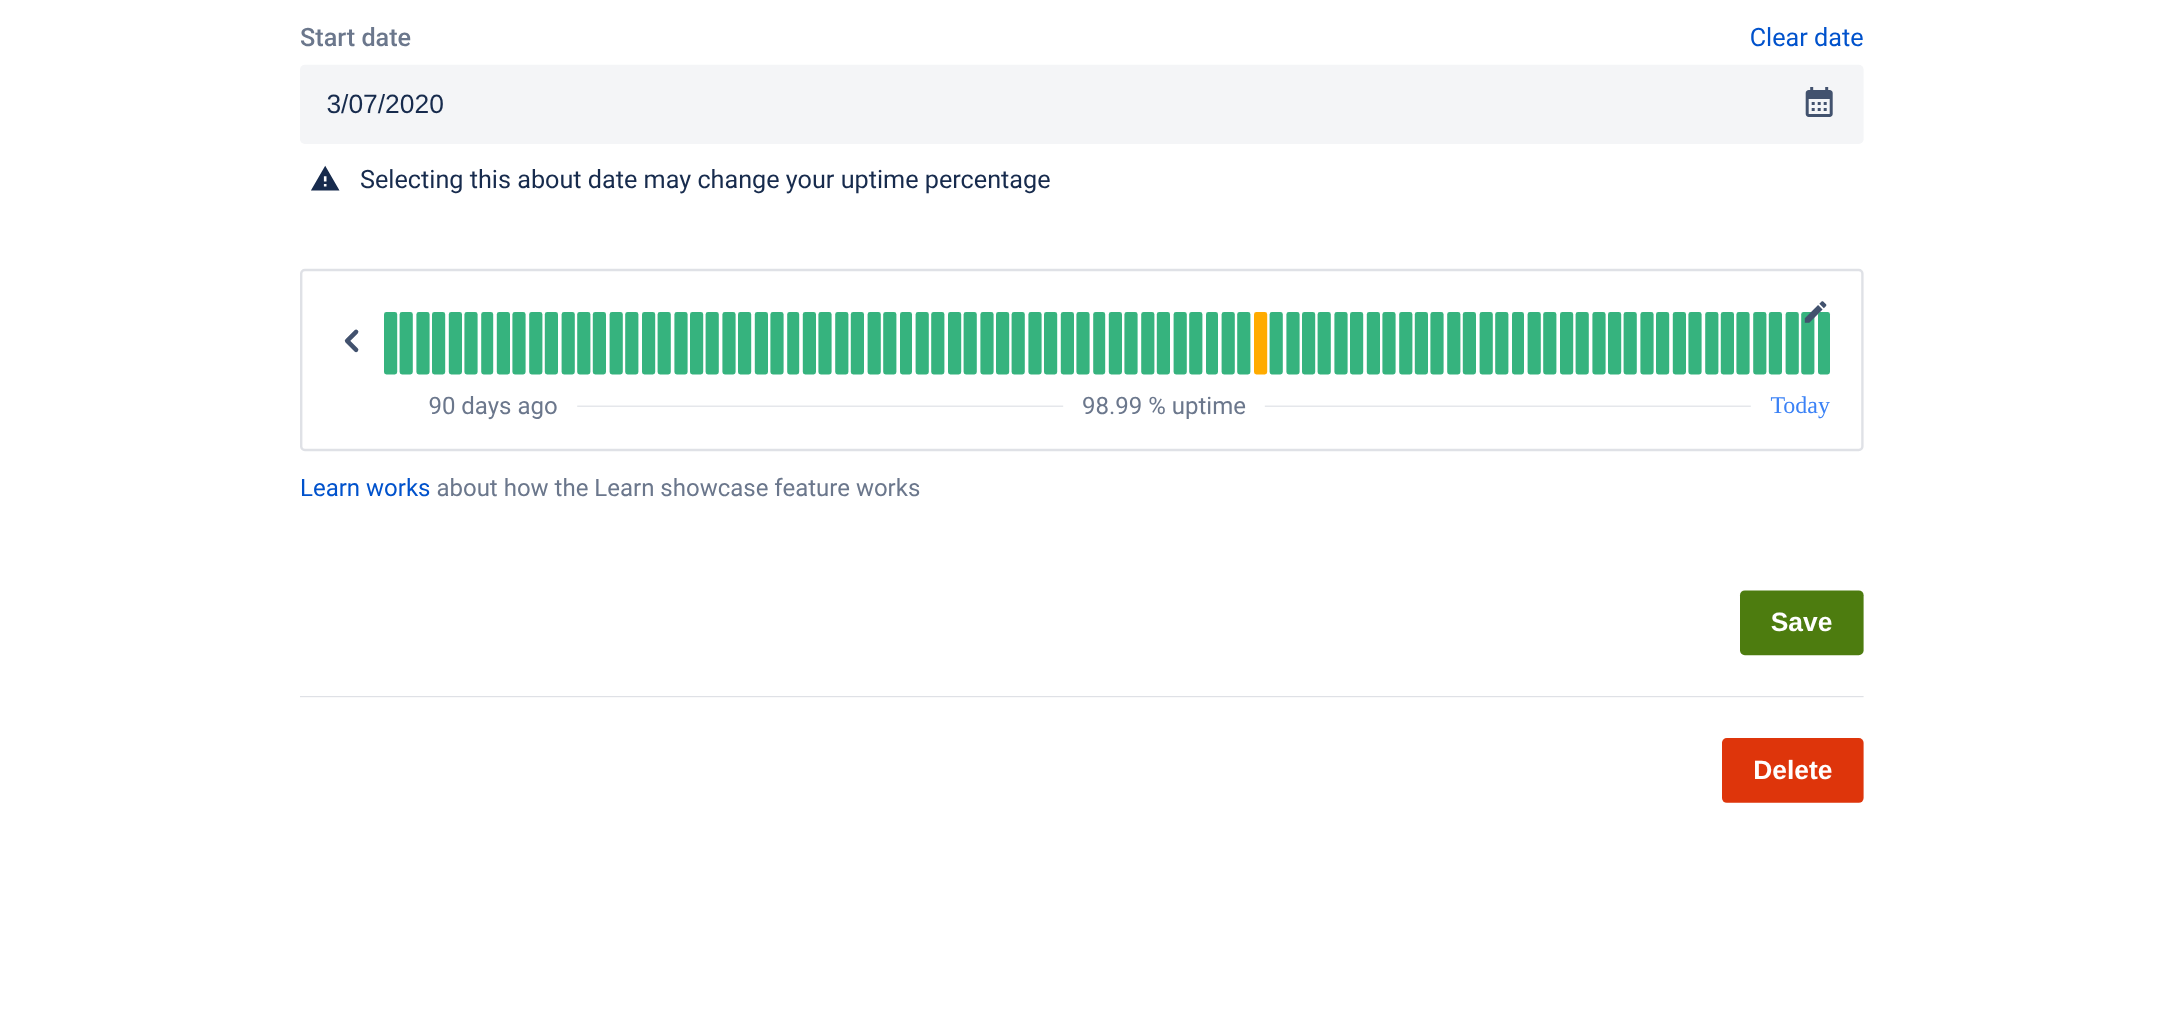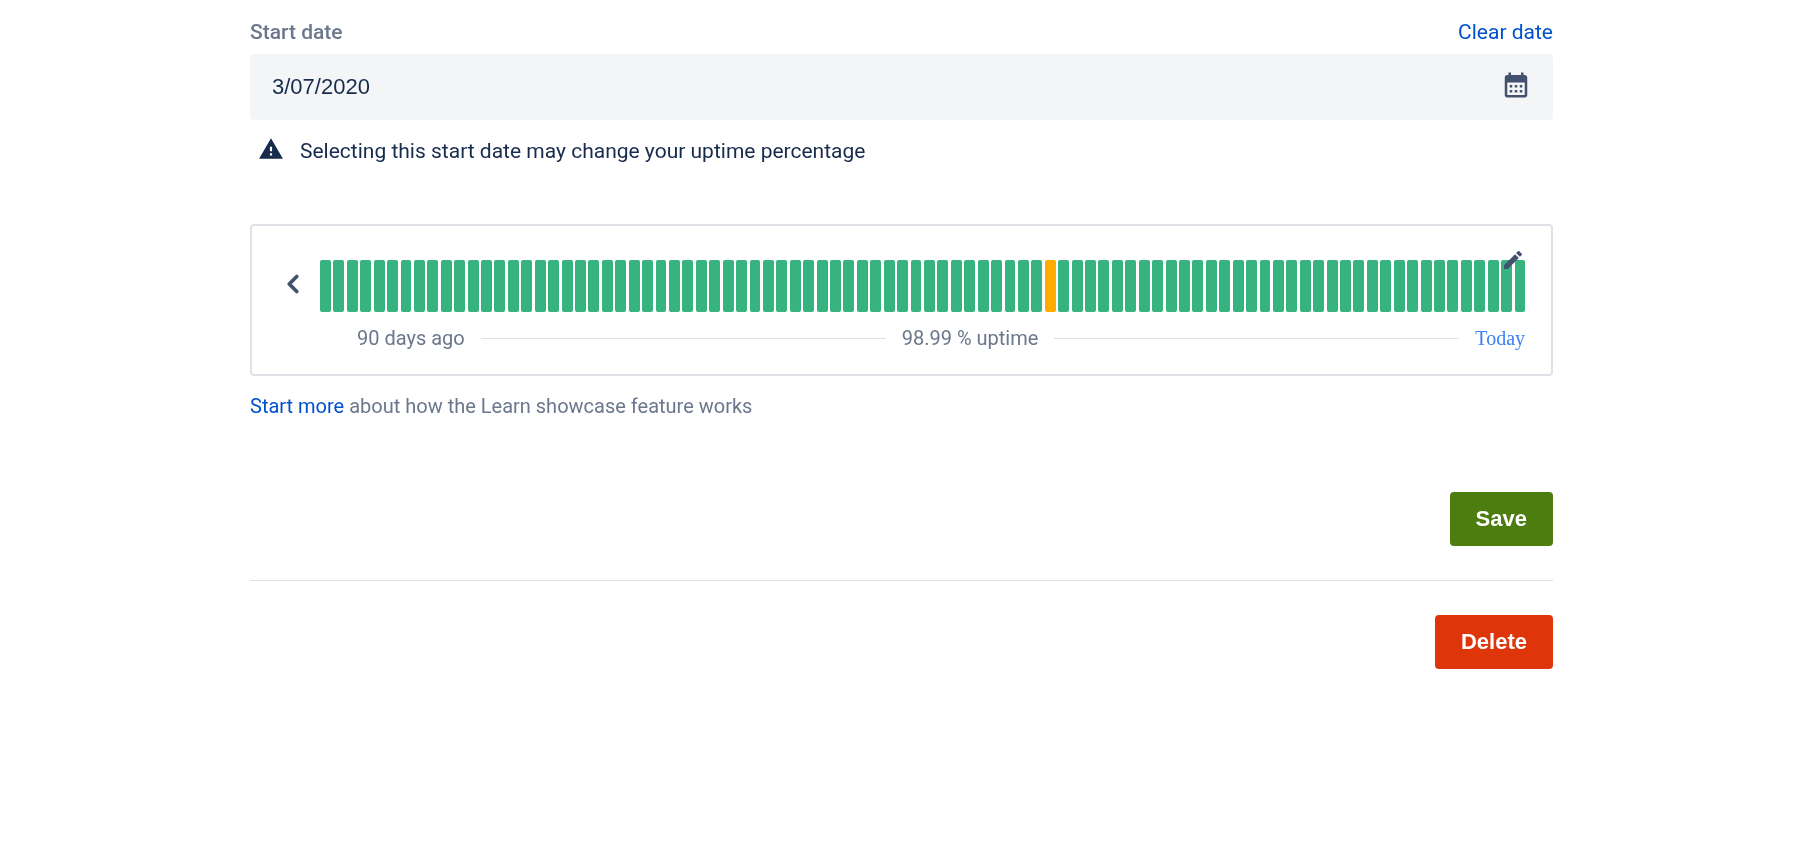--- a/index.html
+++ b/index.html
@@ -181,21 +181,21 @@
     </svg>
   </span>
 </div>
 
 <div class="warning-row">
   <span class="warning-icon">
     <svg width="26" height="26" viewBox="0 0 24 24" fill="currentColor">
       <path d="M1 21h22L12 2 1 21zm12-3h-2v-2h2v2zm0-4h-2v-4h2v4z"></path>
     </svg>
   </span>
-  <span class="warning-text">Selecting this start date may change your uptime percentage</span>
+  <span class="warning-text">Selecting this about date may change your uptime percentage</span>
 </div>
 
 <div class="uptime-card">
   <div class="uptime-header">
     <span class="edit-icon">
       <svg width="24" height="24" viewBox="0 0 24 24" fill="currentColor">
         <path d="M3 17.25V21h3.75L17.81 9.94l-3.75-3.75L3 17.25zM20.71 7.04c.39-.39.39-1.02 0-1.41l-2.34-2.34c-.39-.39-1.02-.39-1.41 0l-1.83 1.83 3.75 3.75 1.83-1.83z"></path>
       </svg>
     </span>
   </div>
@@ -301,21 +301,21 @@
   <div class="legend-row">
     <span class="legend-left">90 days ago</span>
     <span class="legend-divider"></span>
     <span class="legend-center">98.99 % uptime</span>
     <span class="legend-divider"></span>
     <span class="legend-right">Today</span>
   </div>
 </div>
 
 <div class="learn-more-row">
-  <span class="learn-more-link">Start more</span><span> about how the Learn showcase feature works</span>
+  <span class="learn-more-link">Learn works</span><span> about how the Learn showcase feature works</span>
 </div>
 
 <div class="actions-row">
   <button class="btn btn-primary">Save</button>
 </div>
 
 <div class="delete-row">
   <button class="btn btn-danger">Delete</button>
 </div>
 

